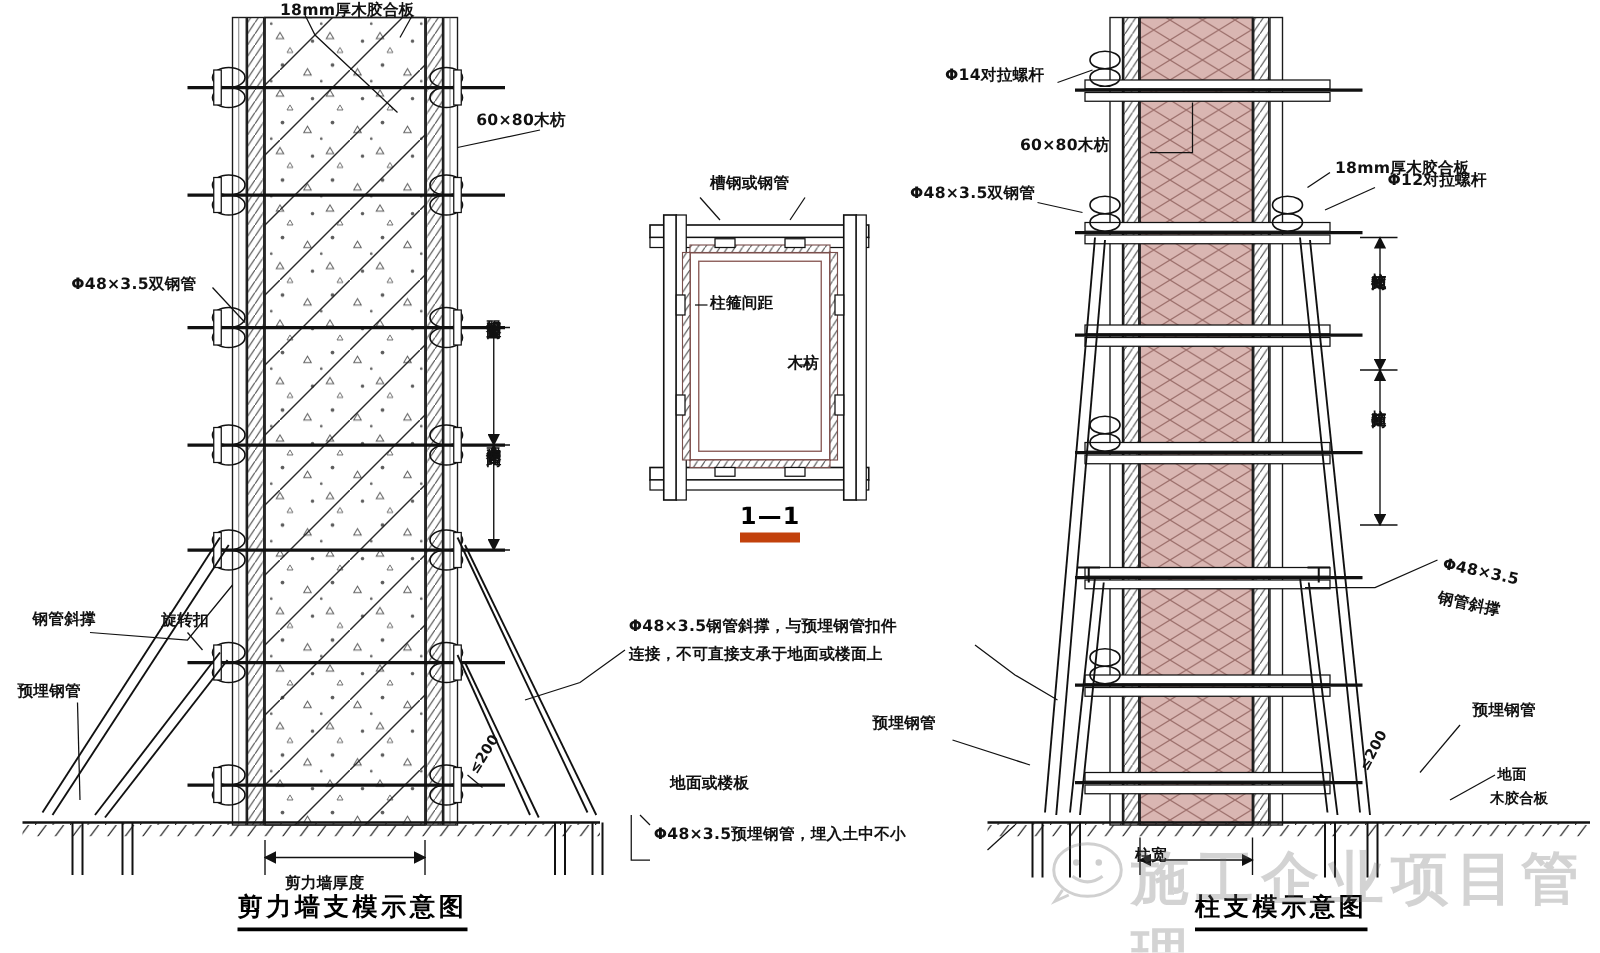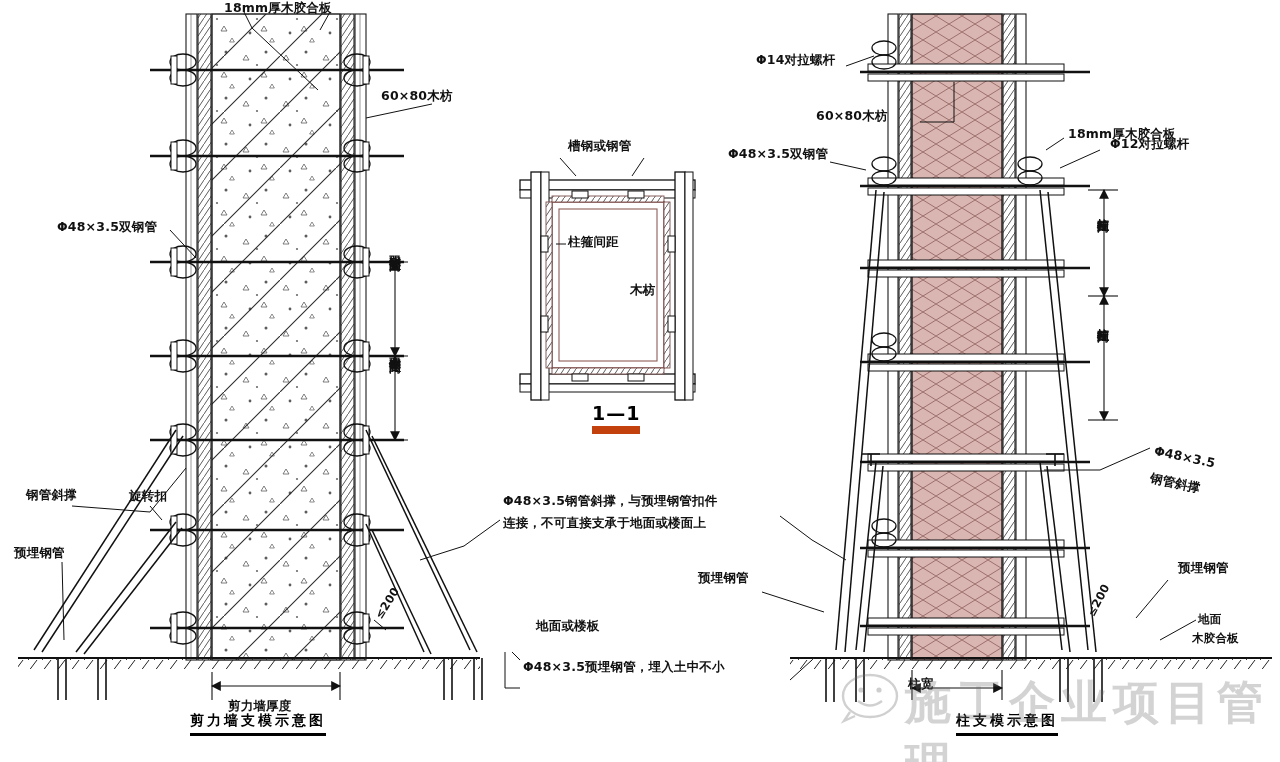--- a/index.html
+++ b/index.html
@@ -6,21 +6,21 @@
   body{width:1280px;height:762px;position:relative;overflow:hidden;
        font-family:"DejaVu Sans","Liberation Sans",sans-serif;color:#1a1a1a;}
   .stage{position:absolute;inset:0;width:1280px;height:762px;}
   svg.layer{position:absolute;left:0;top:0;width:1280px;height:762px;}
   .lbl{position:absolute;font-size:12.5px;line-height:1.25;color:#111;white-space:nowrap;
        font-family:"DejaVu Sans","Liberation Sans",sans-serif;font-weight:600;letter-spacing:.2px;}
   .lbl.small{font-size:11.5px;}
   .lbl.multi{white-space:normal;}
   .vlbl{position:absolute;font-size:12px;font-weight:600;color:#111;white-space:nowrap;
         writing-mode:vertical-rl;text-orientation:upright;letter-spacing:1px;}
-  .title{position:absolute;font-size:14px;font-weight:700;letter-spacing:3px;color:#000;
+  .title{position:absolute;font-size:20px;font-weight:700;letter-spacing:3px;color:#000;
          padding-bottom:3px;border-bottom:3px solid #000;}
   .secttl{position:absolute;font-size:19px;font-weight:700;letter-spacing:1px;color:#000;
           padding-bottom:2px;border-bottom:8px solid #c2410c;}
   .wm{position:absolute;font-size:46px;font-weight:700;color:rgba(110,110,110,.30);
       letter-spacing:6px;pointer-events:none;}
   .wmicon{position:absolute;pointer-events:none;}
 </style>
 </head>
 <body>
 

